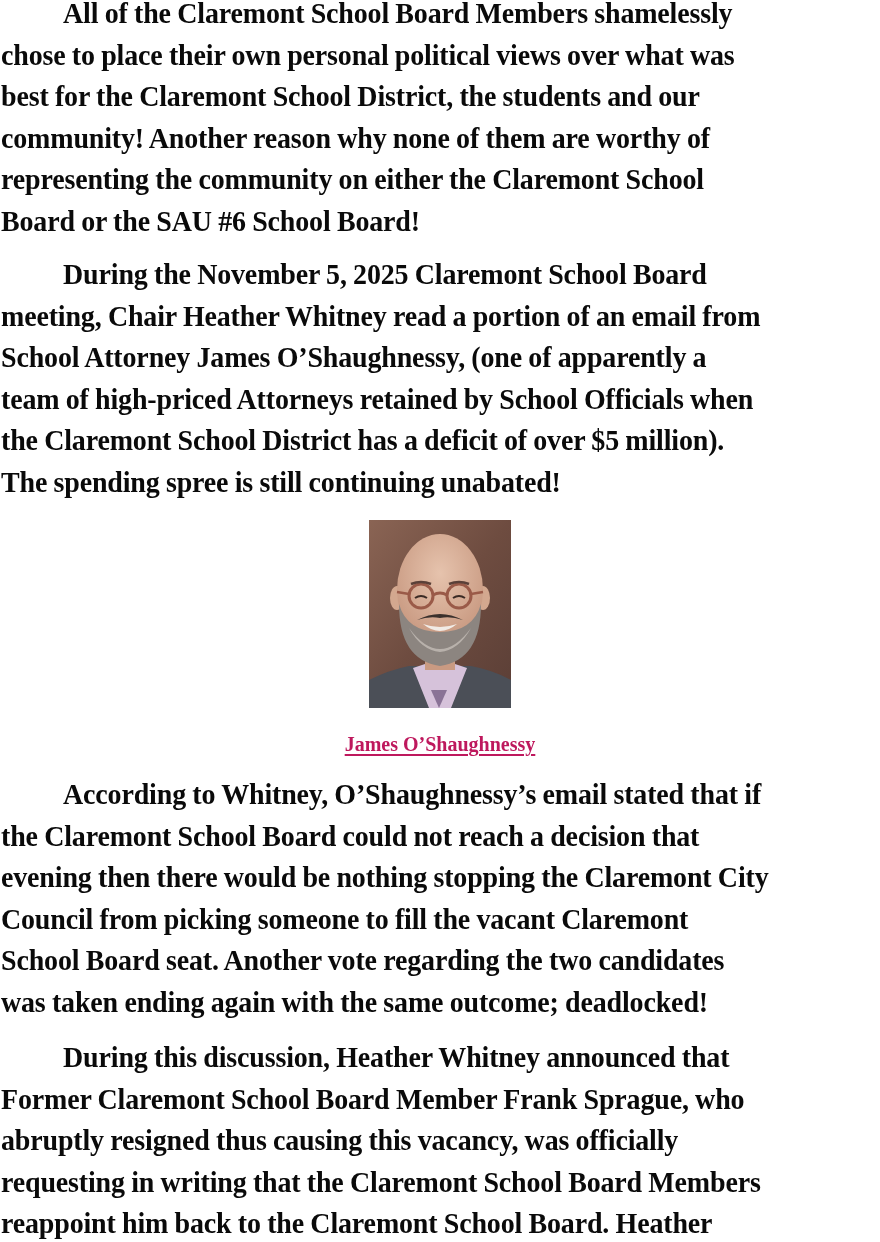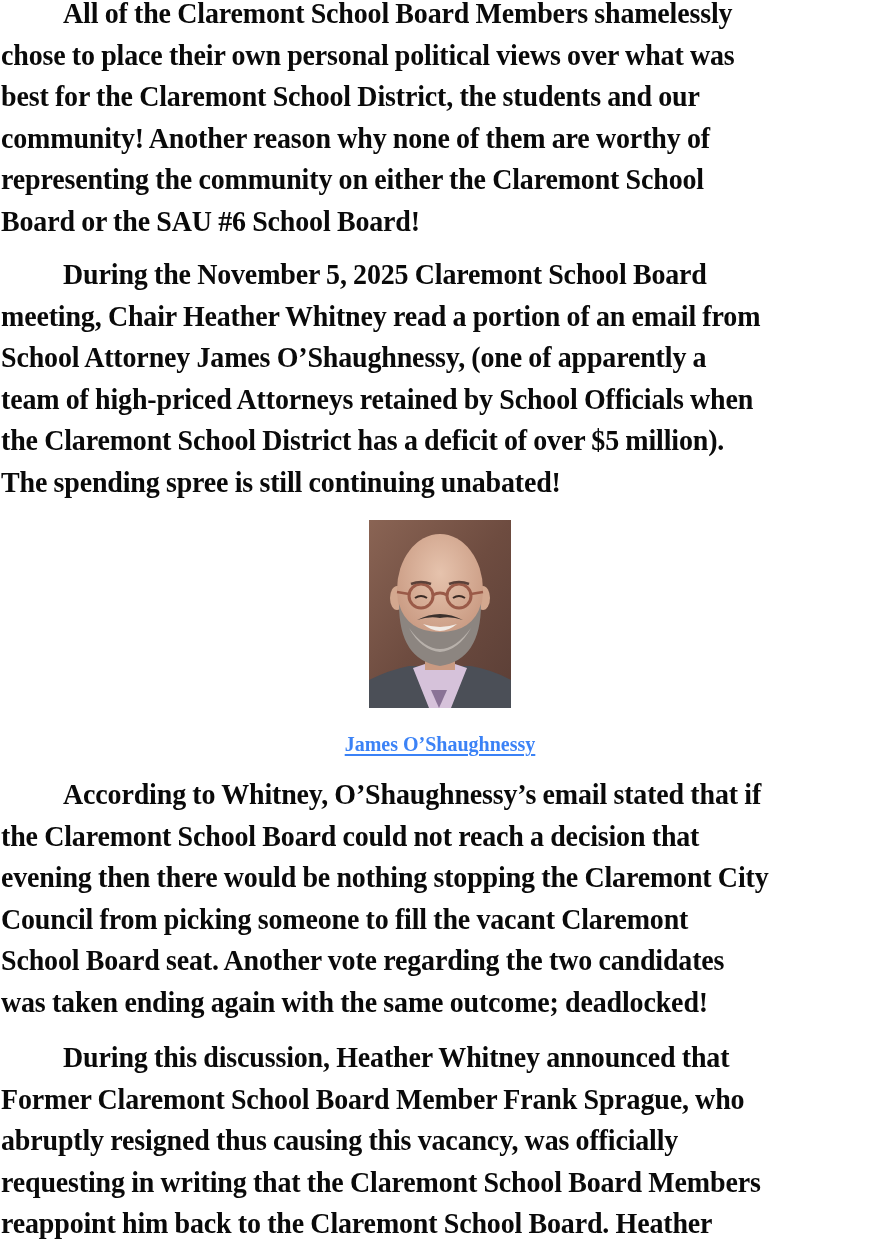--- a/index.html
+++ b/index.html
@@ -23,21 +23,21 @@
   #p4 { position: absolute; top: 1037px; left: 1px; width: 890px; }
 
   .photo {
     position: absolute; left: 369px; top: 520px; width: 142px; height: 188px;
     overflow: hidden; background: #7a5a4a;
   }
   .photo svg { display: block; width: 100%; height: 100%; }
   .caption {
     position: absolute; top: 730px; left: 0; width: 880px; text-align: center;
     font-family: "Liberation Serif", "DejaVu Serif", serif; font-weight: bold;
-    font-size: 20px; line-height: 28px; color: #3b82f6;
+    font-size: 20px; line-height: 28px; color: #be185d;
   }
   .caption span { text-decoration: underline; text-underline-offset: 3px; text-decoration-thickness: 1.5px; }
 </style>
 </head>
 <body>
 
 <div class="doc">
   <div id="p1">
     <span class="line indent">All of the Claremont School Board Members shamelessly</span>
     <span class="line">chose to place their own personal political views over what was</span>

